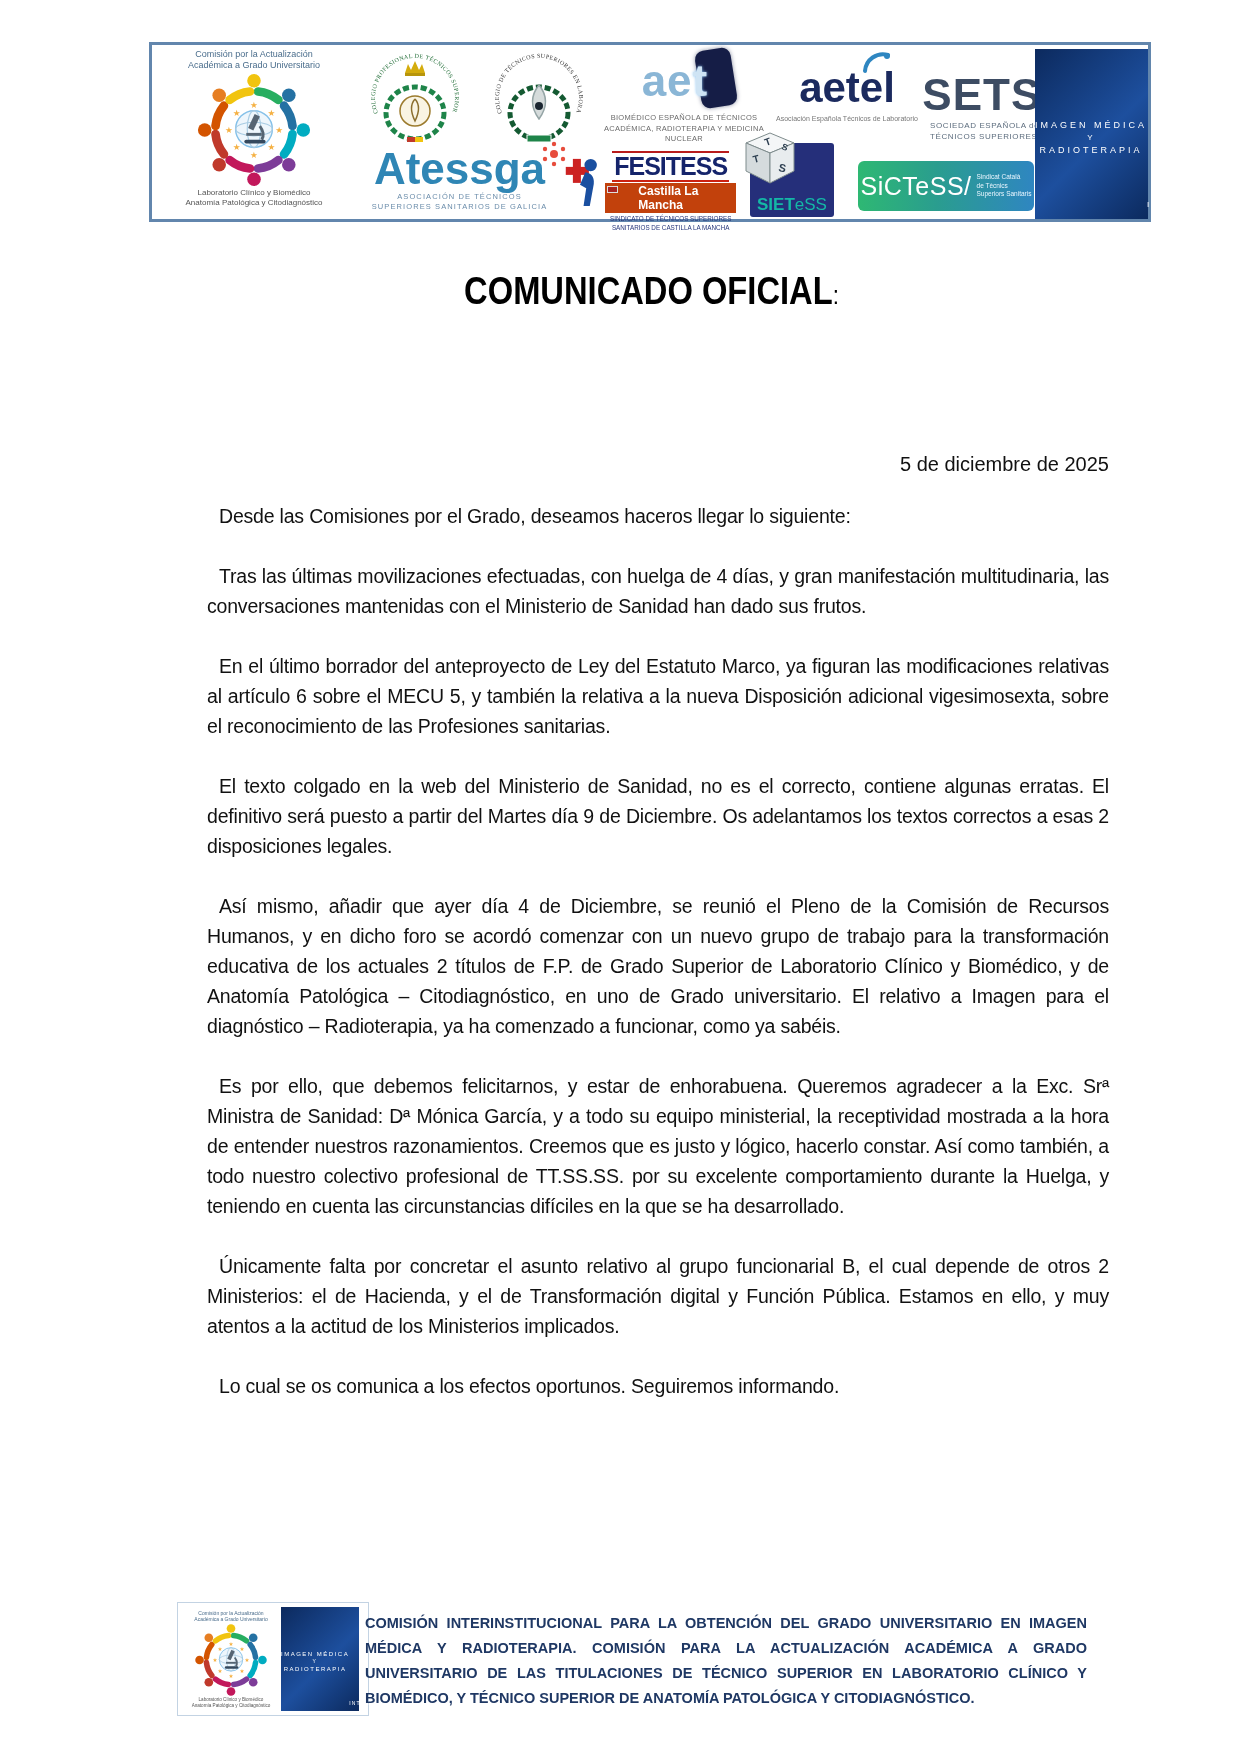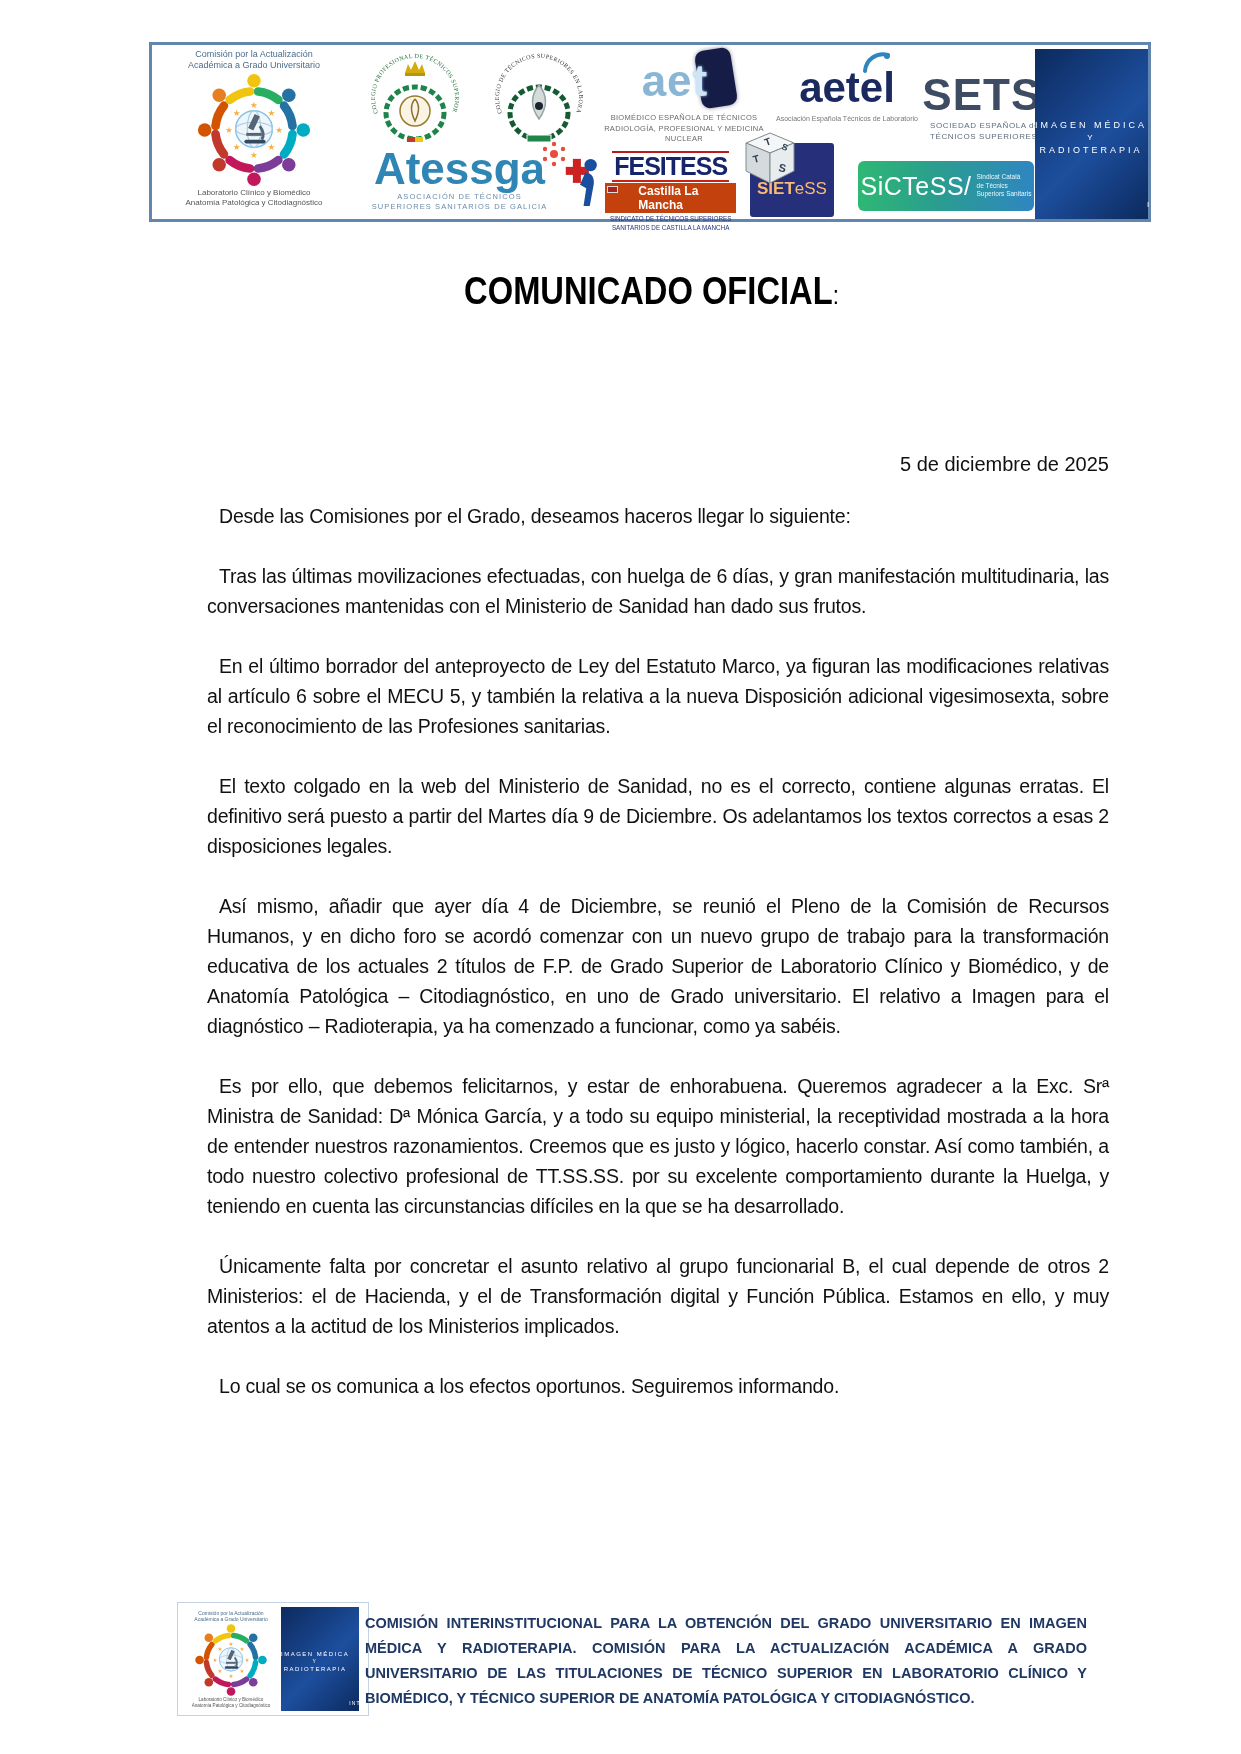--- a/index.html
+++ b/index.html
@@ -54,21 +54,21 @@
               border-top:2px solid #b91c1c; border-bottom:2px solid #c21; padding:1px 2px;}
   .fes-bar { margin-top:1px; background:#c2410c; color:#fff; font-size:12px; font-weight:bold;
              padding:1px 6px 1px 33px; position:relative; }
   .fes-flag { position:absolute; left:2px; top:3px; width:11px; height:7px; background:#a22; border:1px solid #ddd;}
   .fes-caps { margin-top:2px; font-size:6.3px; color:#26357a; text-align:center; line-height:1.35; }
 
   
   .slot-sietess { left:592px; top:98px; width:96px; height:78px; }
   .siet-box { width:84px; height:74px; background:#252f7a; border-radius:3px; position:relative;
               display:flex; align-items:flex-end; justify-content:center; }
-  .siet-word { color:#fdba74; font-size:17px; font-weight:bold; padding-bottom:18px; }
+  .siet-word { color:#14b8a6; font-size:17px; font-weight:bold; padding-bottom:2px; }
   .siet-word .lt { font-weight:normal; }
   .siet-cube { position:absolute; left:-12px; top:-16px; }
 
   
   .slot-sictess { left:706px; top:116px; width:176px; height:50px; }
   .sic-band { width:176px; height:50px; border-radius:6px;
               background:linear-gradient(90deg,#2eb873,#2a9d8f 45%,#2f86c1);
               display:flex; align-items:center; justify-content:center; gap:5px; }
   .sic-word { color:#fff; font-size:25px; letter-spacing:.5px; }
   .sic-caps { color:#eaf6ff; font-size:6.5px; line-height:1.3; }
@@ -214,21 +214,21 @@
       </svg>
     </div>
 
     <div class="slot slot-aetr">
       <div class="aetr-word">
         <span class="aetr-phone"></span>
         <span>ae</span><span class="aetr-t">t</span><span>r</span>
       </div>
       <div class="aetr-caps">
         <span>BIOMÉDICO ESPAÑOLA DE TÉCNICOS</span><br>
-        <span>RADIOLOGÍA, PROFESIONAL Y MEDICINA NUCLEAR</span>
+        <span>ACADÉMICA, RADIOTERAPIA Y MEDICINA NUCLEAR</span>
       </div>
     </div>
 
     <div class="slot slot-aetel">
       <div class="aetel-word">
         <svg class="aetel-swoosh" width="30" height="22" viewBox="0 0 30 22">
           <path d="M4 20 A18 18 0 0 1 27 4" stroke="#2e86c1" stroke-width="4" fill="none" stroke-linecap="round"></path>
           <circle cx="26" cy="5" r="3" fill="#2e86c1"></circle>
         </svg>
         <span>aetel</span>
@@ -335,21 +335,21 @@
       </div>
     </div>
   </div>
 
   <h1 class="doc-title"><span>COMUNICADO OFICIAL</span><span class="colon">:</span></h1>
 
   <div class="doc-date">5 de diciembre de 2025</div>
 
   <div class="body-text">
     <p>Desde las Comisiones por el Grado, deseamos haceros llegar lo siguiente:</p>
-    <p>Tras las últimas movilizaciones efectuadas, con huelga de 6 días, y gran manifestación multitudinaria, las conversaciones mantenidas con el Ministerio de Sanidad han dado sus frutos.</p>
+    <p>Tras las últimas movilizaciones efectuadas, con huelga de 4 días, y gran manifestación multitudinaria, las conversaciones mantenidas con el Ministerio de Sanidad han dado sus frutos.</p>
     <p>En el último borrador del anteproyecto de Ley del Estatuto Marco, ya figuran las modificaciones relativas al artículo 6 sobre el MECU 5, y también la relativa a la nueva Disposición adicional vigesimosexta, sobre el reconocimiento de las Profesiones sanitarias.</p>
     <p>El texto colgado en la web del Ministerio de Sanidad, no es el correcto, contiene algunas erratas. El definitivo será puesto a partir del Martes día 9 de Diciembre. Os adelantamos los textos correctos a esas 2 disposiciones legales.</p>
     <p>Así mismo, añadir que ayer día 4 de Diciembre, se reunió el Pleno de la Comisión de Recursos Humanos, y en dicho foro se acordó comenzar con un nuevo grupo de trabajo para la transformación educativa de los actuales 2 títulos de F.P. de Grado Superior de Laboratorio Clínico y Biomédico, y de Anatomía Patológica – Citodiagnóstico, en uno de Grado universitario. El relativo a Imagen para el diagnóstico – Radioterapia, ya ha comenzado a funcionar, como ya sabéis.</p>
     <p>Es por ello, que debemos felicitarnos, y estar de enhorabuena. Queremos agradecer a la Exc. Srª Ministra de Sanidad: Dª Mónica García, y a todo su equipo ministerial, la receptividad mostrada a la hora de entender nuestros razonamientos. Creemos que es justo y lógico, hacerlo constar.  Así como también, a todo nuestro colectivo profesional de TT.SS.SS. por su excelente comportamiento durante la Huelga, y teniendo en cuenta las circunstancias difíciles en la que se ha desarrollado.</p>
     <p>Únicamente falta por concretar el asunto relativo al grupo funcionarial B, el cual depende de otros 2 Ministerios: el de Hacienda, y el de Transformación digital y Función Pública. Estamos en ello, y muy atentos a la actitud de los Ministerios implicados.</p>
     <p>Lo cual se os comunica a los efectos oportunos.  Seguiremos informando.</p>
   </div>
 
   <div class="foot-logos">
     <div class="foot-mini">

